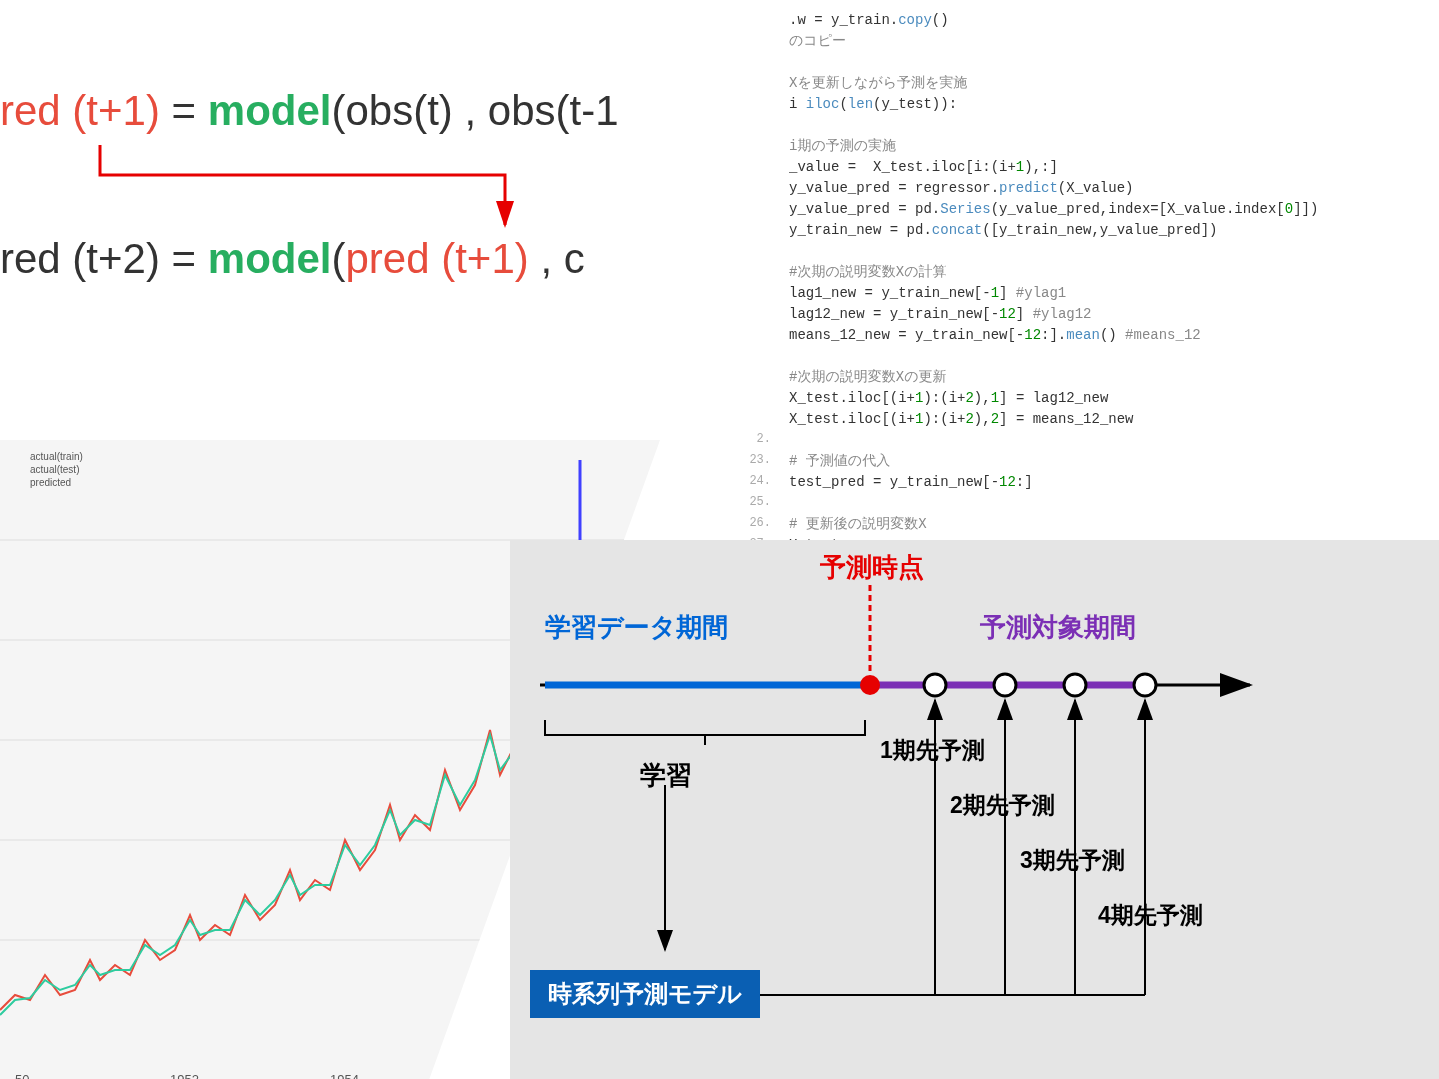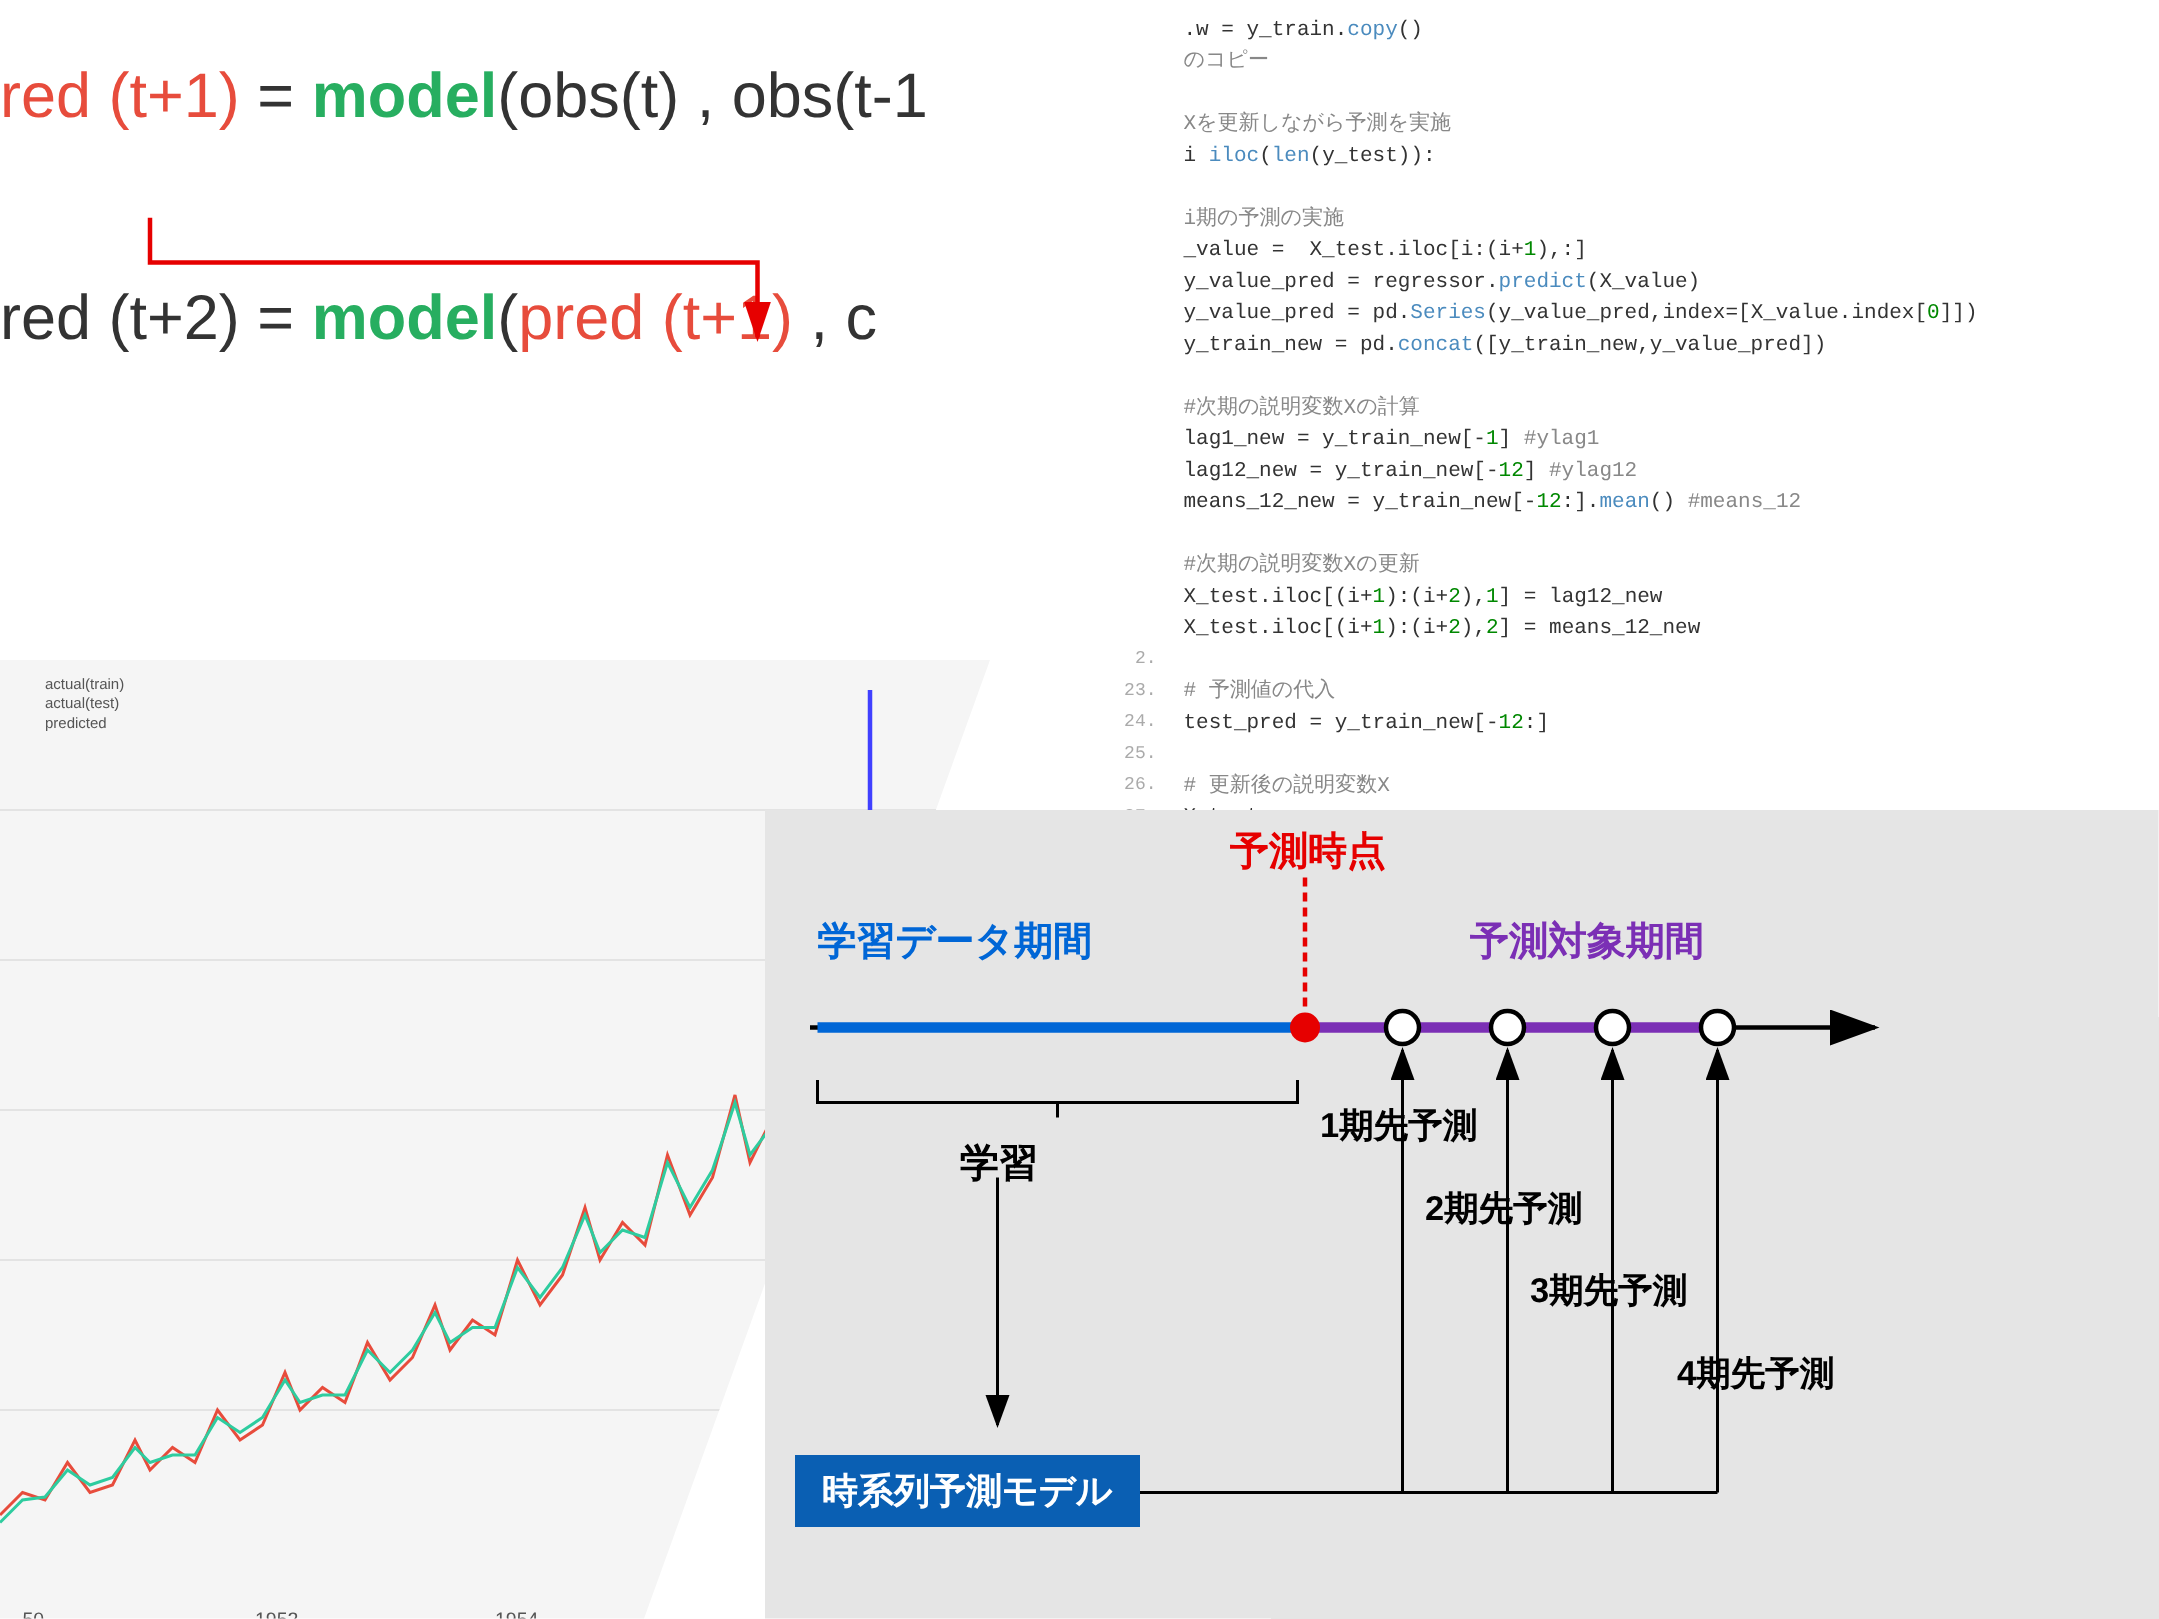--- a/index.html
+++ b/index.html
@@ -4,21 +4,21 @@
 <style>
   * { margin: 0; padding: 0; box-sizing: border-box; }
   body { font-family: Arial, sans-serif; width: 1439px; height: 1079px; background: #fff; position: relative; overflow: hidden; }
   
   
   .formula-area { position: absolute; top: 40px; left: 0; width: 700px; }
   .formula { font-size: 42px; font-weight: 400; white-space: nowrap; }
   .f-red { color: #e74c3c; }
   .f-green { color: #27ae60; font-weight: bold; }
   .f-black { color: #333; }
-  .formula1 { margin-bottom: 100px; }
+  .formula1 { margin-bottom: 100px; margin-top: 47px; }
   .arrow-svg { position: absolute; top: 105px; left: 90px; }
   
   
   .code-area { position: absolute; top: 0; right: 0; width: 710px; background: #fff; font-family: "Courier New", monospace; font-size: 14px; line-height: 1.5; color: #333; padding: 10px 0 0 0; }
   .code-line { white-space: pre; padding-left: 60px; position: relative; }
   .gutter { position: absolute; left: 0; width: 50px; text-align: right; color: #aaa; font-size: 12px; padding-right: 8px; }
   .c-func { color: #4b8bbe; }
   .c-num { color: #008800; }
   .c-comment { color: #888; }
   
@@ -170,15 +170,15 @@
     <line x1="565" y1="455" x2="565" y2="160" stroke="#000" stroke-width="2" marker-end="url(#arrB)"></line>
     <line x1="635" y1="455" x2="635" y2="160" stroke="#000" stroke-width="2" marker-end="url(#arrB)"></line>
 
     <line x1="250" y1="455" x2="635" y2="455" stroke="#000" stroke-width="2"></line>
   </svg>
 
   <div class="tl-label tl-black" style="top:218px; left:130px; font-size:26px">学習</div>
   <div class="tl-label tl-black" style="top:195px; left:370px">1期先予測</div>
   <div class="tl-label tl-black" style="top:250px; left:440px">2期先予測</div>
   <div class="tl-label tl-black" style="top:305px; left:510px">3期先予測</div>
-  <div class="tl-label tl-black" style="top:360px; left:608px">4期先予測</div>
+  <div class="tl-label tl-black" style="top:360px; left:588px">4期先予測</div>
   <div class="model-box" style="top:430px; left:20px">時系列予測モデル</div>
 </div>
 
 </body></html>

